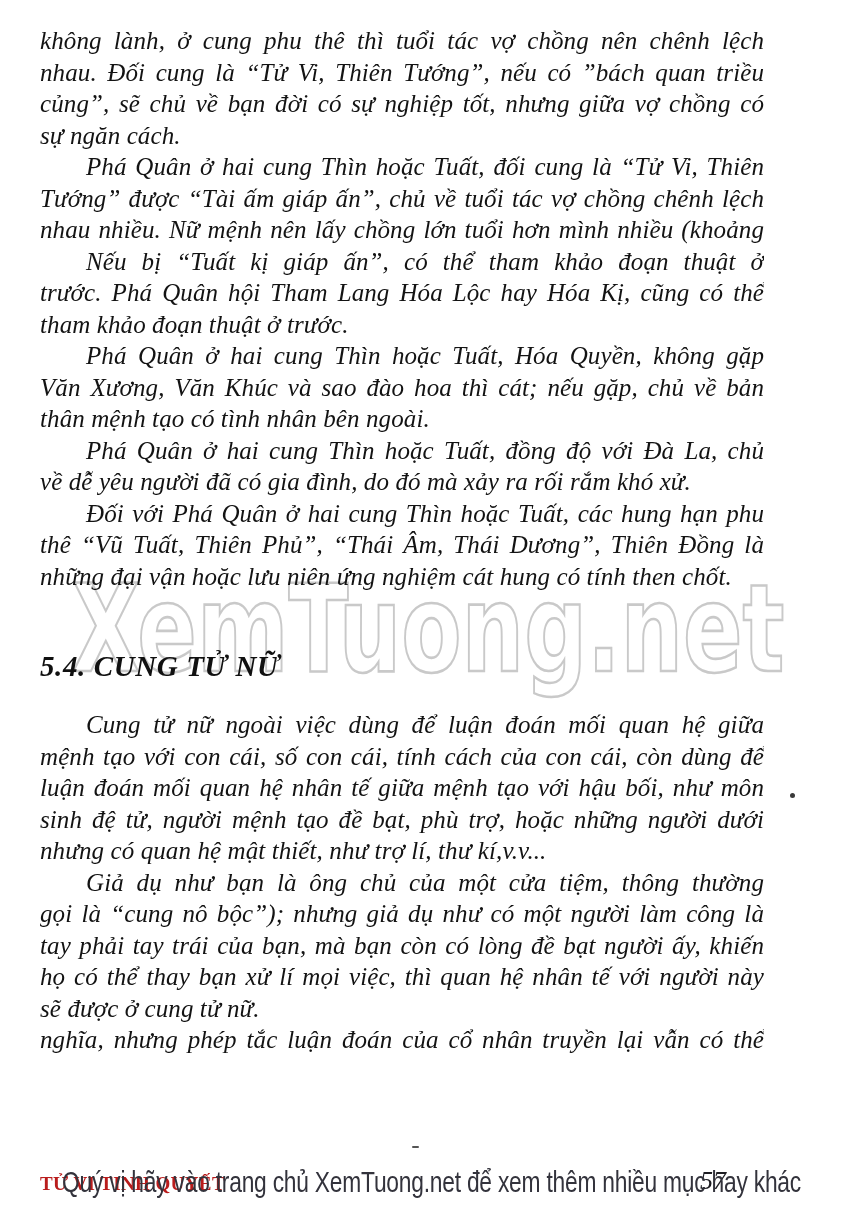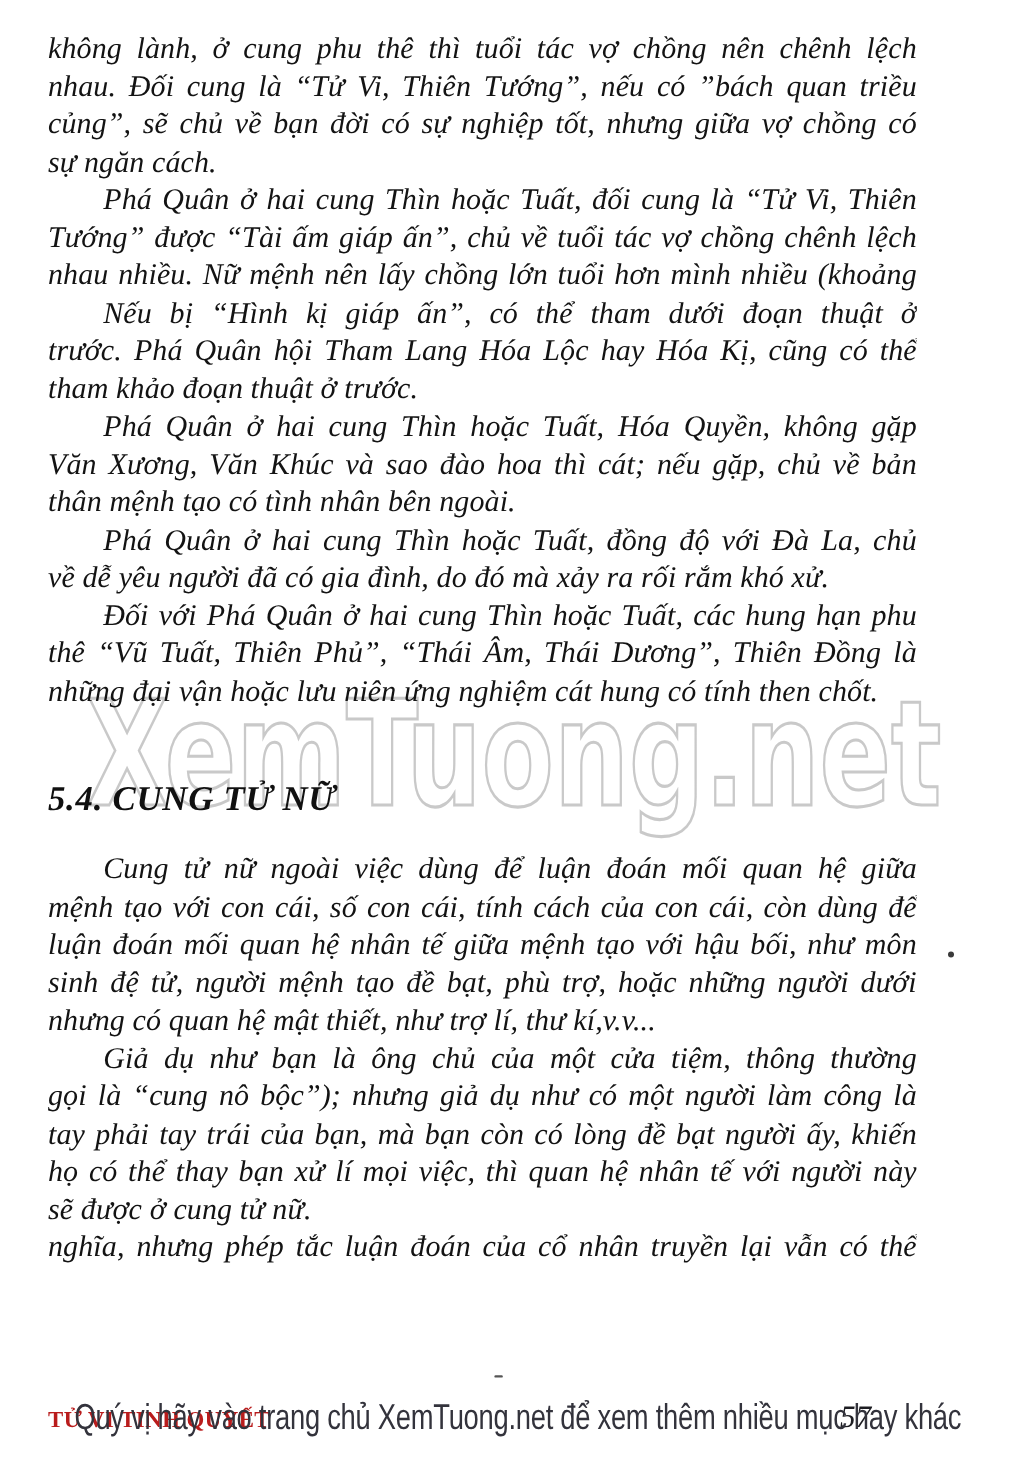--- a/index.html
+++ b/index.html
@@ -100,21 +100,21 @@
         <div class="line">nhau. Đối cung là “Tử Vi, Thiên Tướng”, nếu có ”bách quan triều</div>
         <div class="line">củng”, sẽ chủ về bạn đời có sự nghiệp tốt, nhưng giữa vợ chồng có</div>
         <div class="line lastline">sự ngăn cách.</div>
       </div>
       <div class="paragraph">
         <div class="line indent">Phá Quân ở hai cung Thìn hoặc Tuất, đối cung là “Tử Vi, Thiên</div>
         <div class="line">Tướng” được “Tài ấm giáp ấn”, chủ về tuổi tác vợ chồng chênh lệch</div>
         <div class="line">nhau nhiều. Nữ mệnh nên lấy chồng lớn tuổi hơn mình nhiều (khoảng</div>
       </div>
       <div class="paragraph">
-        <div class="line indent">Nếu bị “Hình kị giáp ấn”, có thể tham dưới đoạn thuật ở</div>
+        <div class="line indent">Nếu bị “Tuất kị giáp ấn”, có thể tham khảo đoạn thuật ở</div>
         <div class="line">trước. Phá Quân hội Tham Lang Hóa Lộc hay Hóa Kị, cũng có thể</div>
         <div class="line lastline">tham khảo đoạn thuật ở trước.</div>
       </div>
       <div class="paragraph">
         <div class="line indent">Phá Quân ở hai cung Thìn hoặc Tuất, Hóa Quyền, không gặp</div>
         <div class="line">Văn Xương, Văn Khúc và sao đào hoa thì cát; nếu gặp, chủ về bản</div>
         <div class="line lastline">thân mệnh tạo có tình nhân bên ngoài.</div>
       </div>
       <div class="paragraph">
         <div class="line indent">Phá Quân ở hai cung Thìn hoặc Tuất, đồng độ với Đà La, chủ</div>

